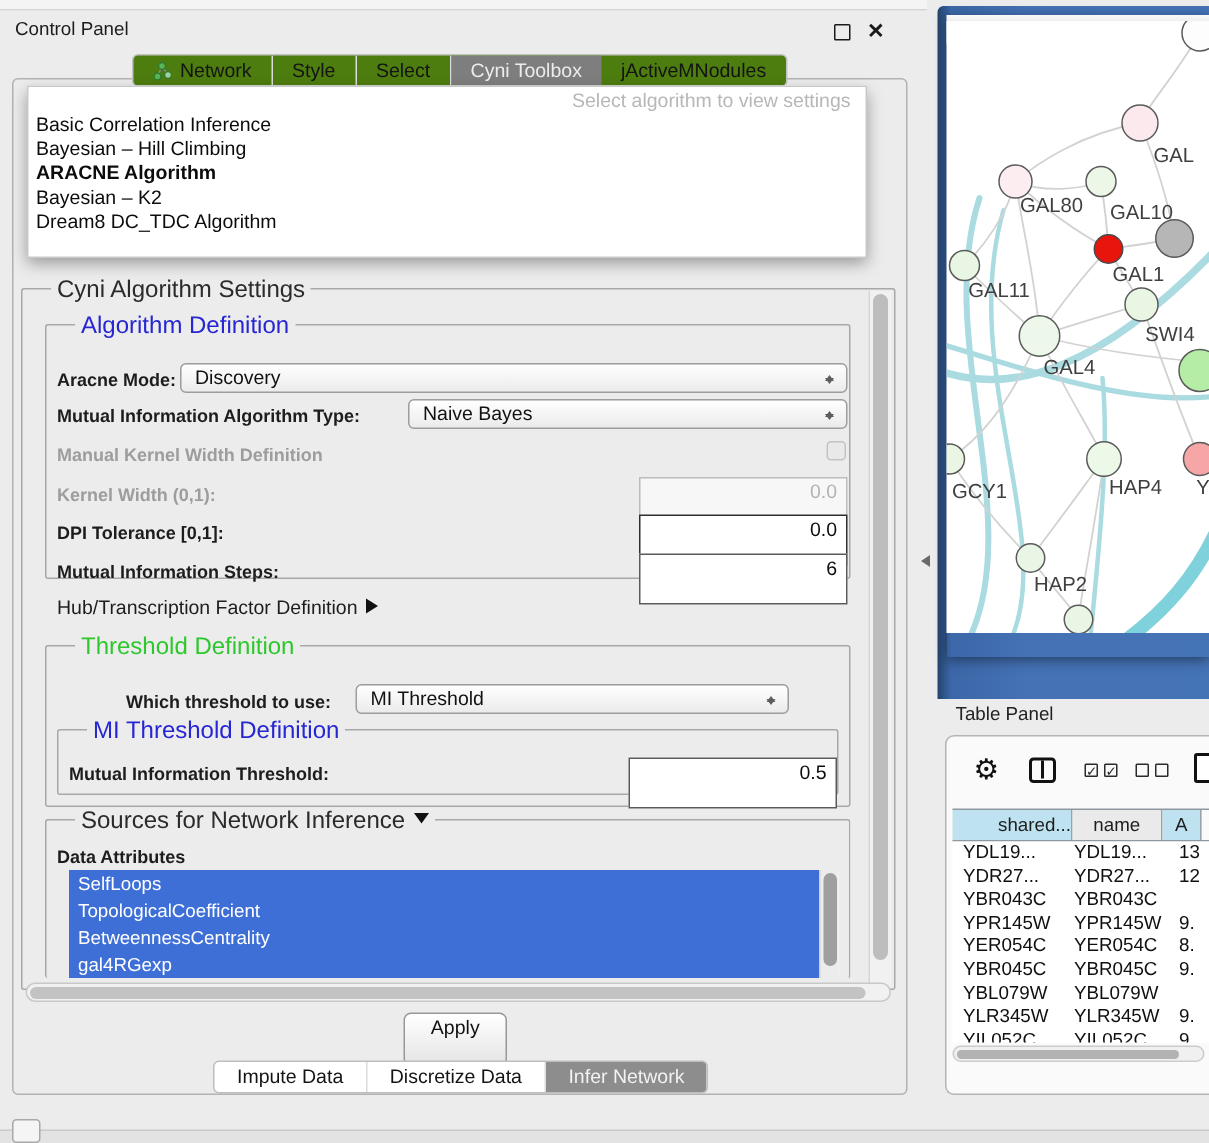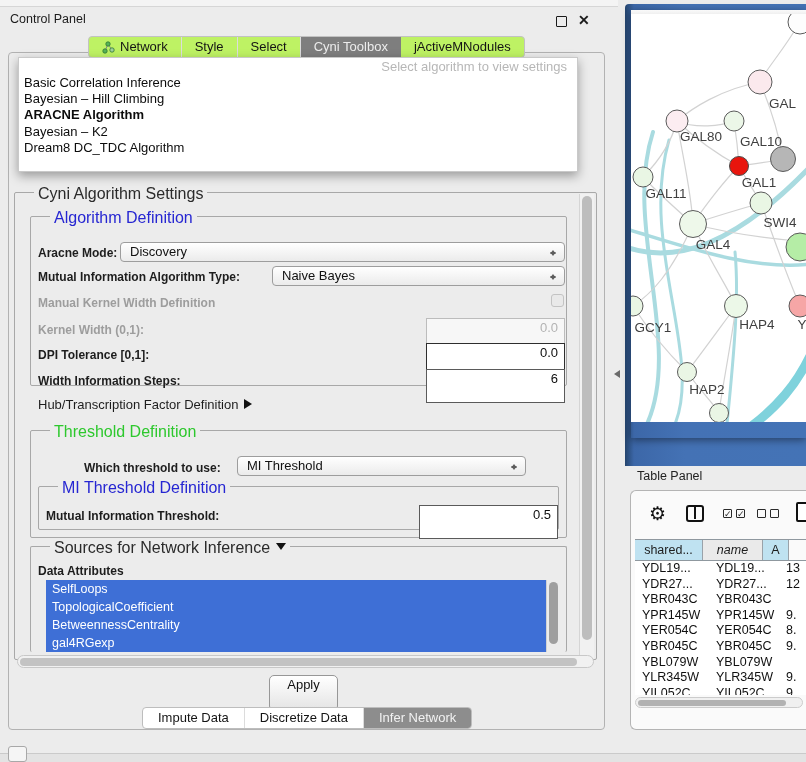--- a/index.html
+++ b/index.html
@@ -10,21 +10,21 @@
   
   .top-strip { position:absolute; left:0; top:0; width:618px; height:7px; background:#f4f4f4; border-bottom:1px solid #d6d6d6; }
   .titlebar { position:absolute; left:0; top:8px; width:618px; height:24px; }
   .titlebar .t { position:absolute; left:10px; top:4px; font-size:12.5px; color:#1c1c1c; }
   .win-float { position:absolute; left:556px; top:8px; width:11px; height:11px; border:1.5px solid #1a1a1a; border-radius:1px; }
   .win-close { position:absolute; left:578px; top:4px; font-size:14px; font-weight:bold; color:#1a1a1a; }
 
   .content-panel { position:absolute; left:8px; top:52px; width:597px; height:678px; background:#ececec; border:1px solid #b2b2b2; border-radius:4px; }
 
   
-  .tabbar { position:absolute; left:88px; top:36px; height:22px; display:flex; background:#bef264; border:1px solid #c2c2c2; border-radius:4px; overflow:hidden; font-size:13px; line-height:20px;align-items:flex-end; }
+  .tabbar { position:absolute; left:88px; top:36px; height:22px; display:flex; background:#4d7c0f; border:1px solid #c2c2c2; border-radius:4px; overflow:hidden; font-size:13px; line-height:20px;align-items:flex-end; }
   .tab { padding:0 13px; color:#141414; display:flex; align-items:center; gap:5px; border-right:1px solid #dcdcdc; }
   .tab:last-child { border-right:none; }
   .tab.sel { background:#7e7e7e; color:#ececec; border-right:none; }
 
   
   .dropdown { position:absolute; left:18px; top:57px; width:560px; height:115px; background:#ffffff; border:1px solid #c9c9c9; box-shadow:0 4px 10px rgba(0,0,0,.35); z-index:30; font-size:13px; }
   .dropdown .prompt { height:17px; line-height:17px; text-align:right; padding-right:10px; color:#b7b7b7; }
   .dropdown .item { height:16.2px; line-height:16.2px; padding-left:5px; color:#0c0c0c; white-space:nowrap; }
   .dropdown .item.bold { font-weight:bold; }
 
@@ -93,21 +93,21 @@
   .tp-toolbar { position:absolute; left:0; top:8px; width:176px; height:34px; }
   .gear { position:absolute; left:18px; top:4px; font-size:19px; color:#111; line-height:22px; }
   .cols-icon { position:absolute; left:55px; top:6px; width:18px; height:17px; border:2.5px solid #111; border-radius:3px; }
   .cols-icon:before { content:""; position:absolute; left:5.5px; top:0; width:2.5px; height:12px; background:#111; }
   .cb { position:absolute; width:9px; height:9px; border:1.5px solid #2a2a2a; border-radius:1px; font-size:9px; line-height:8px; text-align:center; color:#2a2a2a; }
   .doc-icon { position:absolute; left:165px; top:3px; width:16px; height:20px; border:2.5px solid #111; border-radius:2px; background:#fff; }
   .tp-table { position:absolute; left:4px; top:48px; width:172px; }
   .tp-head { display:flex; height:22px; border-top:1px solid #8f989f; border-bottom:1px solid #8f989f; font-size:12.5px; line-height:20px; text-align:center; color:#1d1d1d; }
   .th { border-right:1px solid #9aa2a9; background:#eaeaea; overflow:hidden; }
   .th.hl { background:#bfe2f1; }
-  .th.c1 { width:68px; } .th.c2 { width:60px;font-style:italic; } .th.c3 { width:26px; }
+  .th.c1 { width:80px;text-align:right; } .th.c2 { width:60px; } .th.c3 { width:26px; }
   .tp-rows { height:134px; overflow:hidden; background:#fff; font-size:12.5px; color:#101010; }
   .tr { display:flex; height:15.6px; line-height:15.6px; white-space:nowrap; }
   .td { overflow:hidden; } .td.c1 { width:72px; padding-left:7px; } .td.c2 { width:74px; padding-left:9px; } .td.c3 { width:26px; padding-left:5px; }
   .tp-hscroll { position:absolute; left:4px; top:206px; width:168px; height:11px; background:#f0f0f0; border:1px solid #cccccc; border-radius:6px; }
   .tp-hscroll .thumb { position:absolute; left:2px; top:1.5px; width:148px; height:6.5px; background:#b2b2b2; border-radius:4px; }
 </style>
 </head>
 <body>
 
 <div id="app">
@@ -183,21 +183,21 @@
 
   <div class="lbl dis" style="left:38px; top:296px;">Manual Kernel Width Definition</div>
   <div class="checkbox" style="left:551px; top:294px;"></div>
 
   <div class="lbl dis" style="left:38px; top:323px;">Kernel Width (0,1):</div>
   <div class="field dis" style="left:426px; top:318px; width:139px;">0.0</div>
 
   <div class="lbl" style="left:38px; top:348px;">DPI Tolerance [0,1]:</div>
   <div class="field strong" style="left:426px; top:343px; width:139px;">0.0</div>
 
-  <div class="lbl" style="left:38px; top:374px;">Width Information Steps:</div>
+  <div class="lbl" style="left:38px; top:374px;">Mutual Information Steps:</div>
   <div class="field" style="left:426px; top:369px; width:139px;">6</div>
 
   <div class="hub-row">
     <span>Hub/Transcription Factor Definition</span><span class="arrow-right"></span>
   </div>
 
   <div class="grp" style="left:30px; top:430px; width:537px; height:108px;">
     <span class="legend green">Threshold Definition</span>
   </div>
   <div class="lbl" style="left:84px; top:461px;">Which threshold to use:</div>

